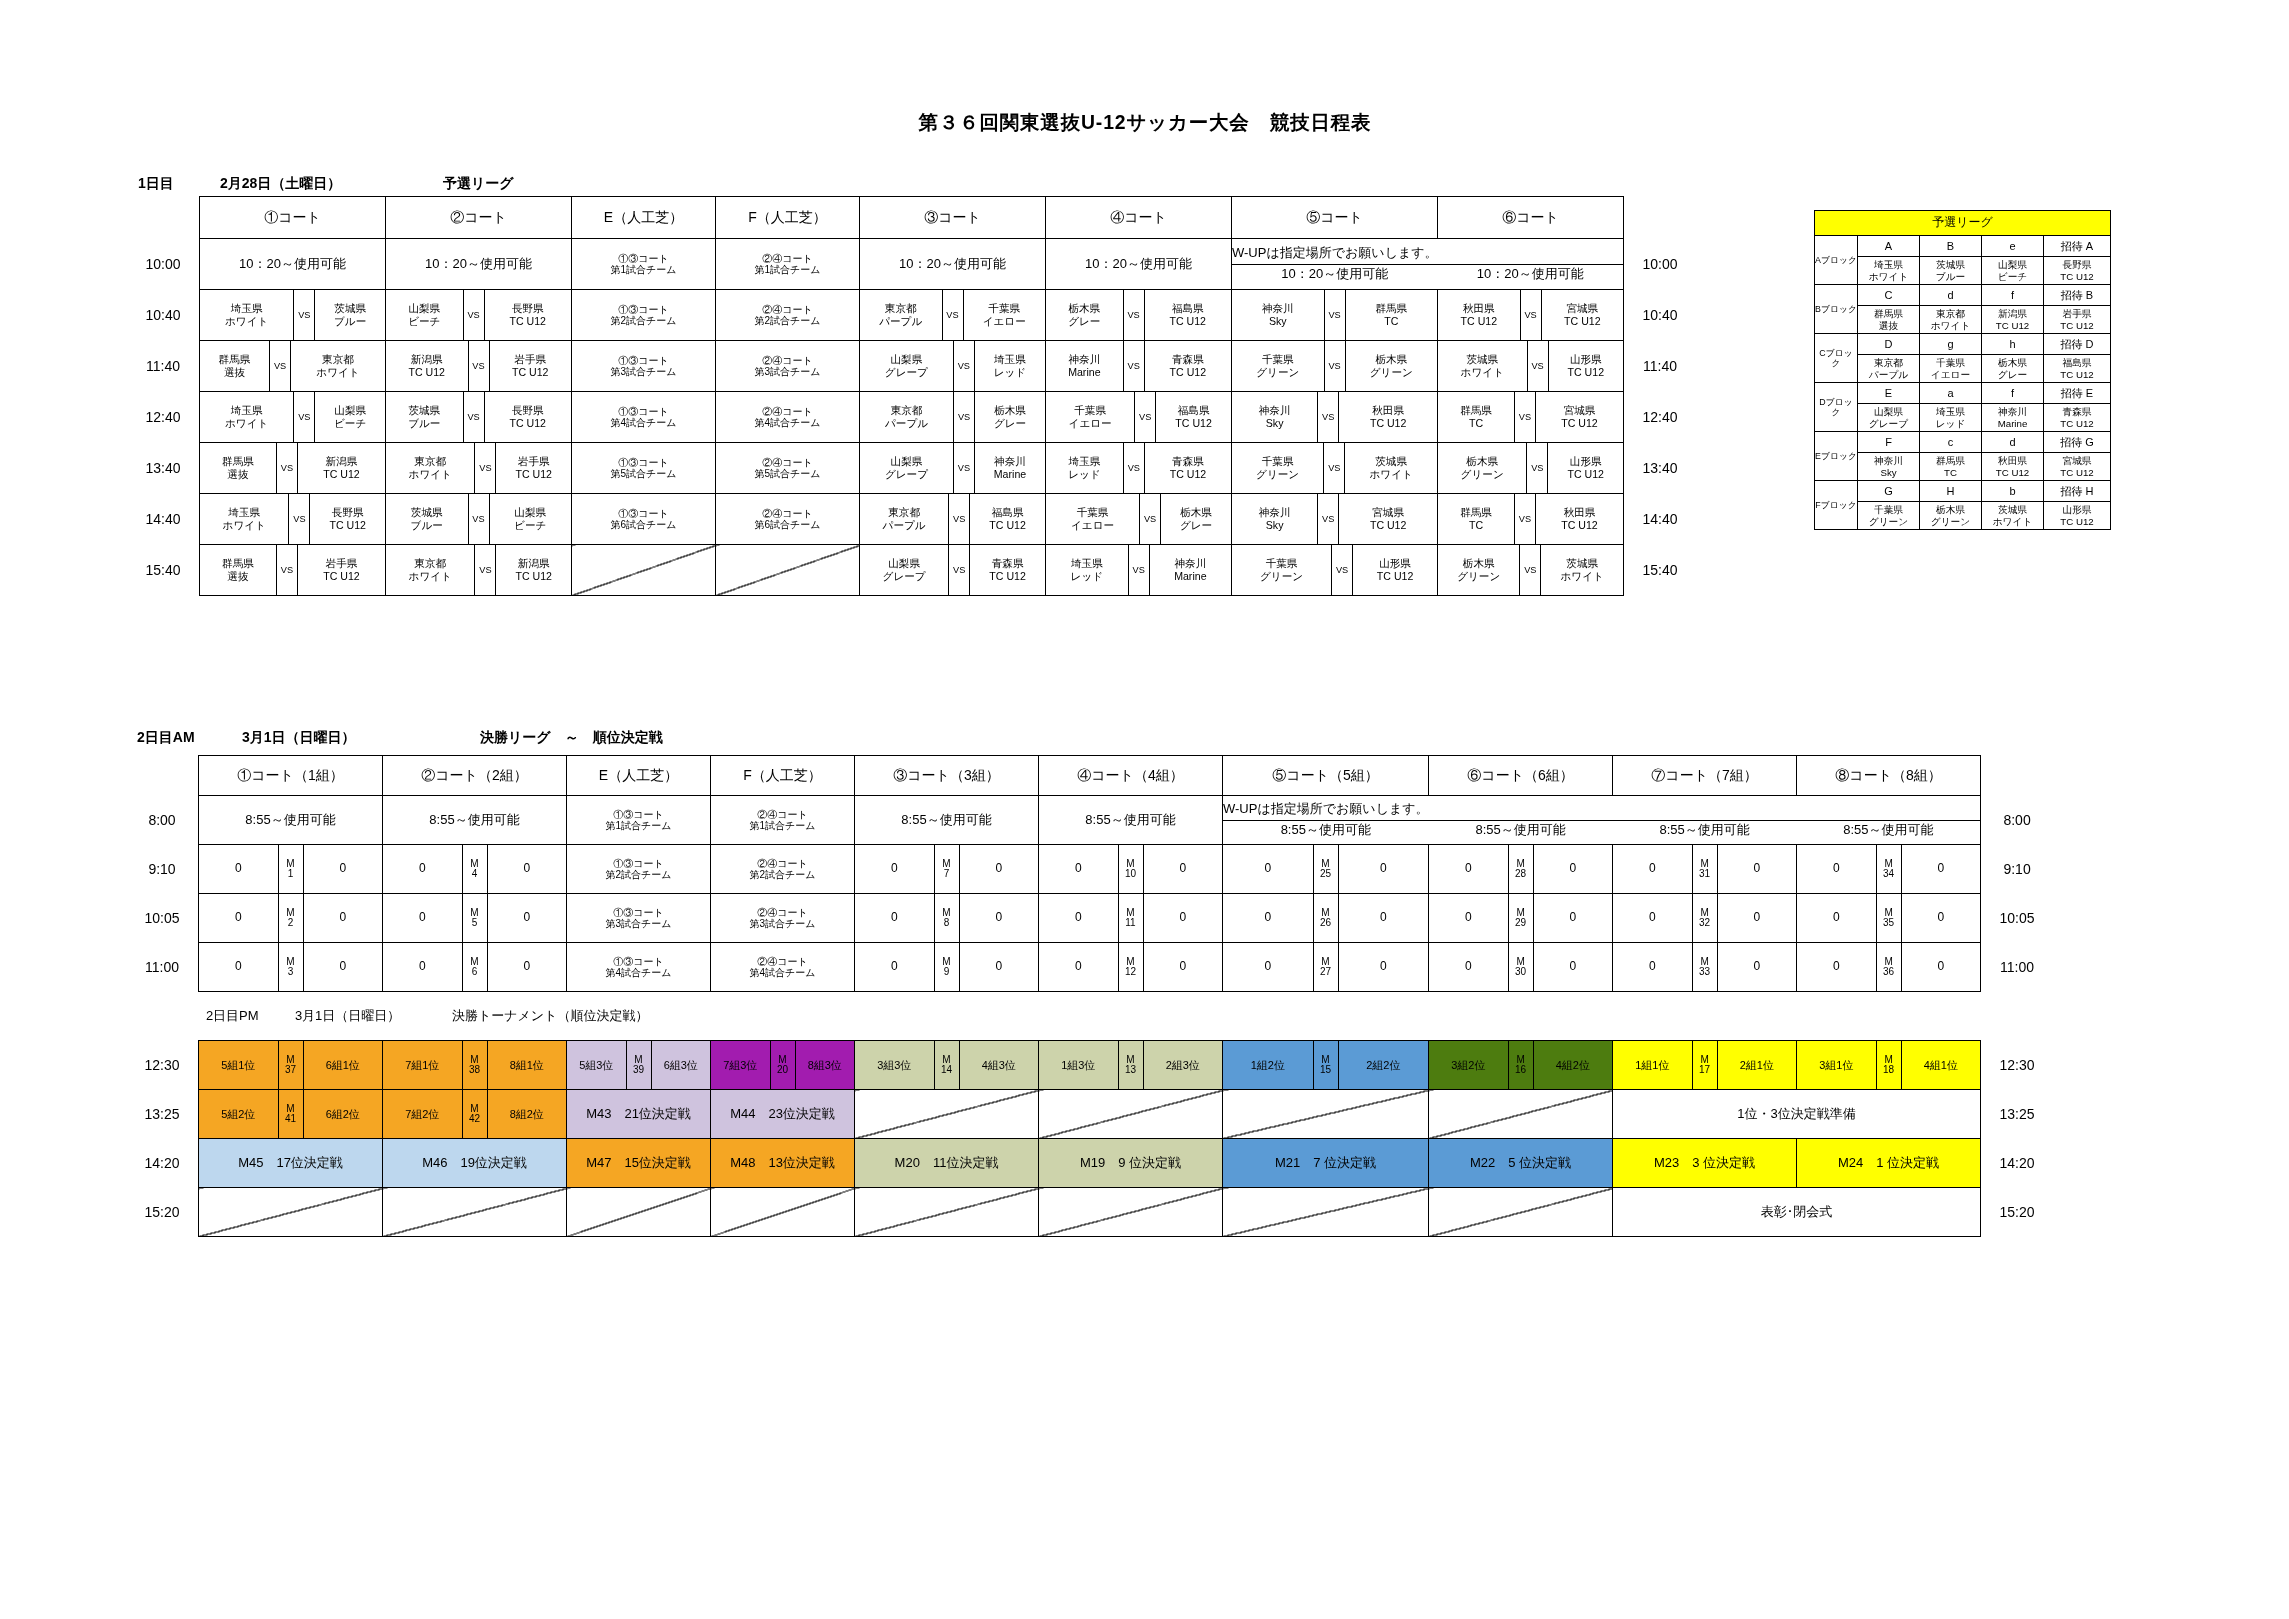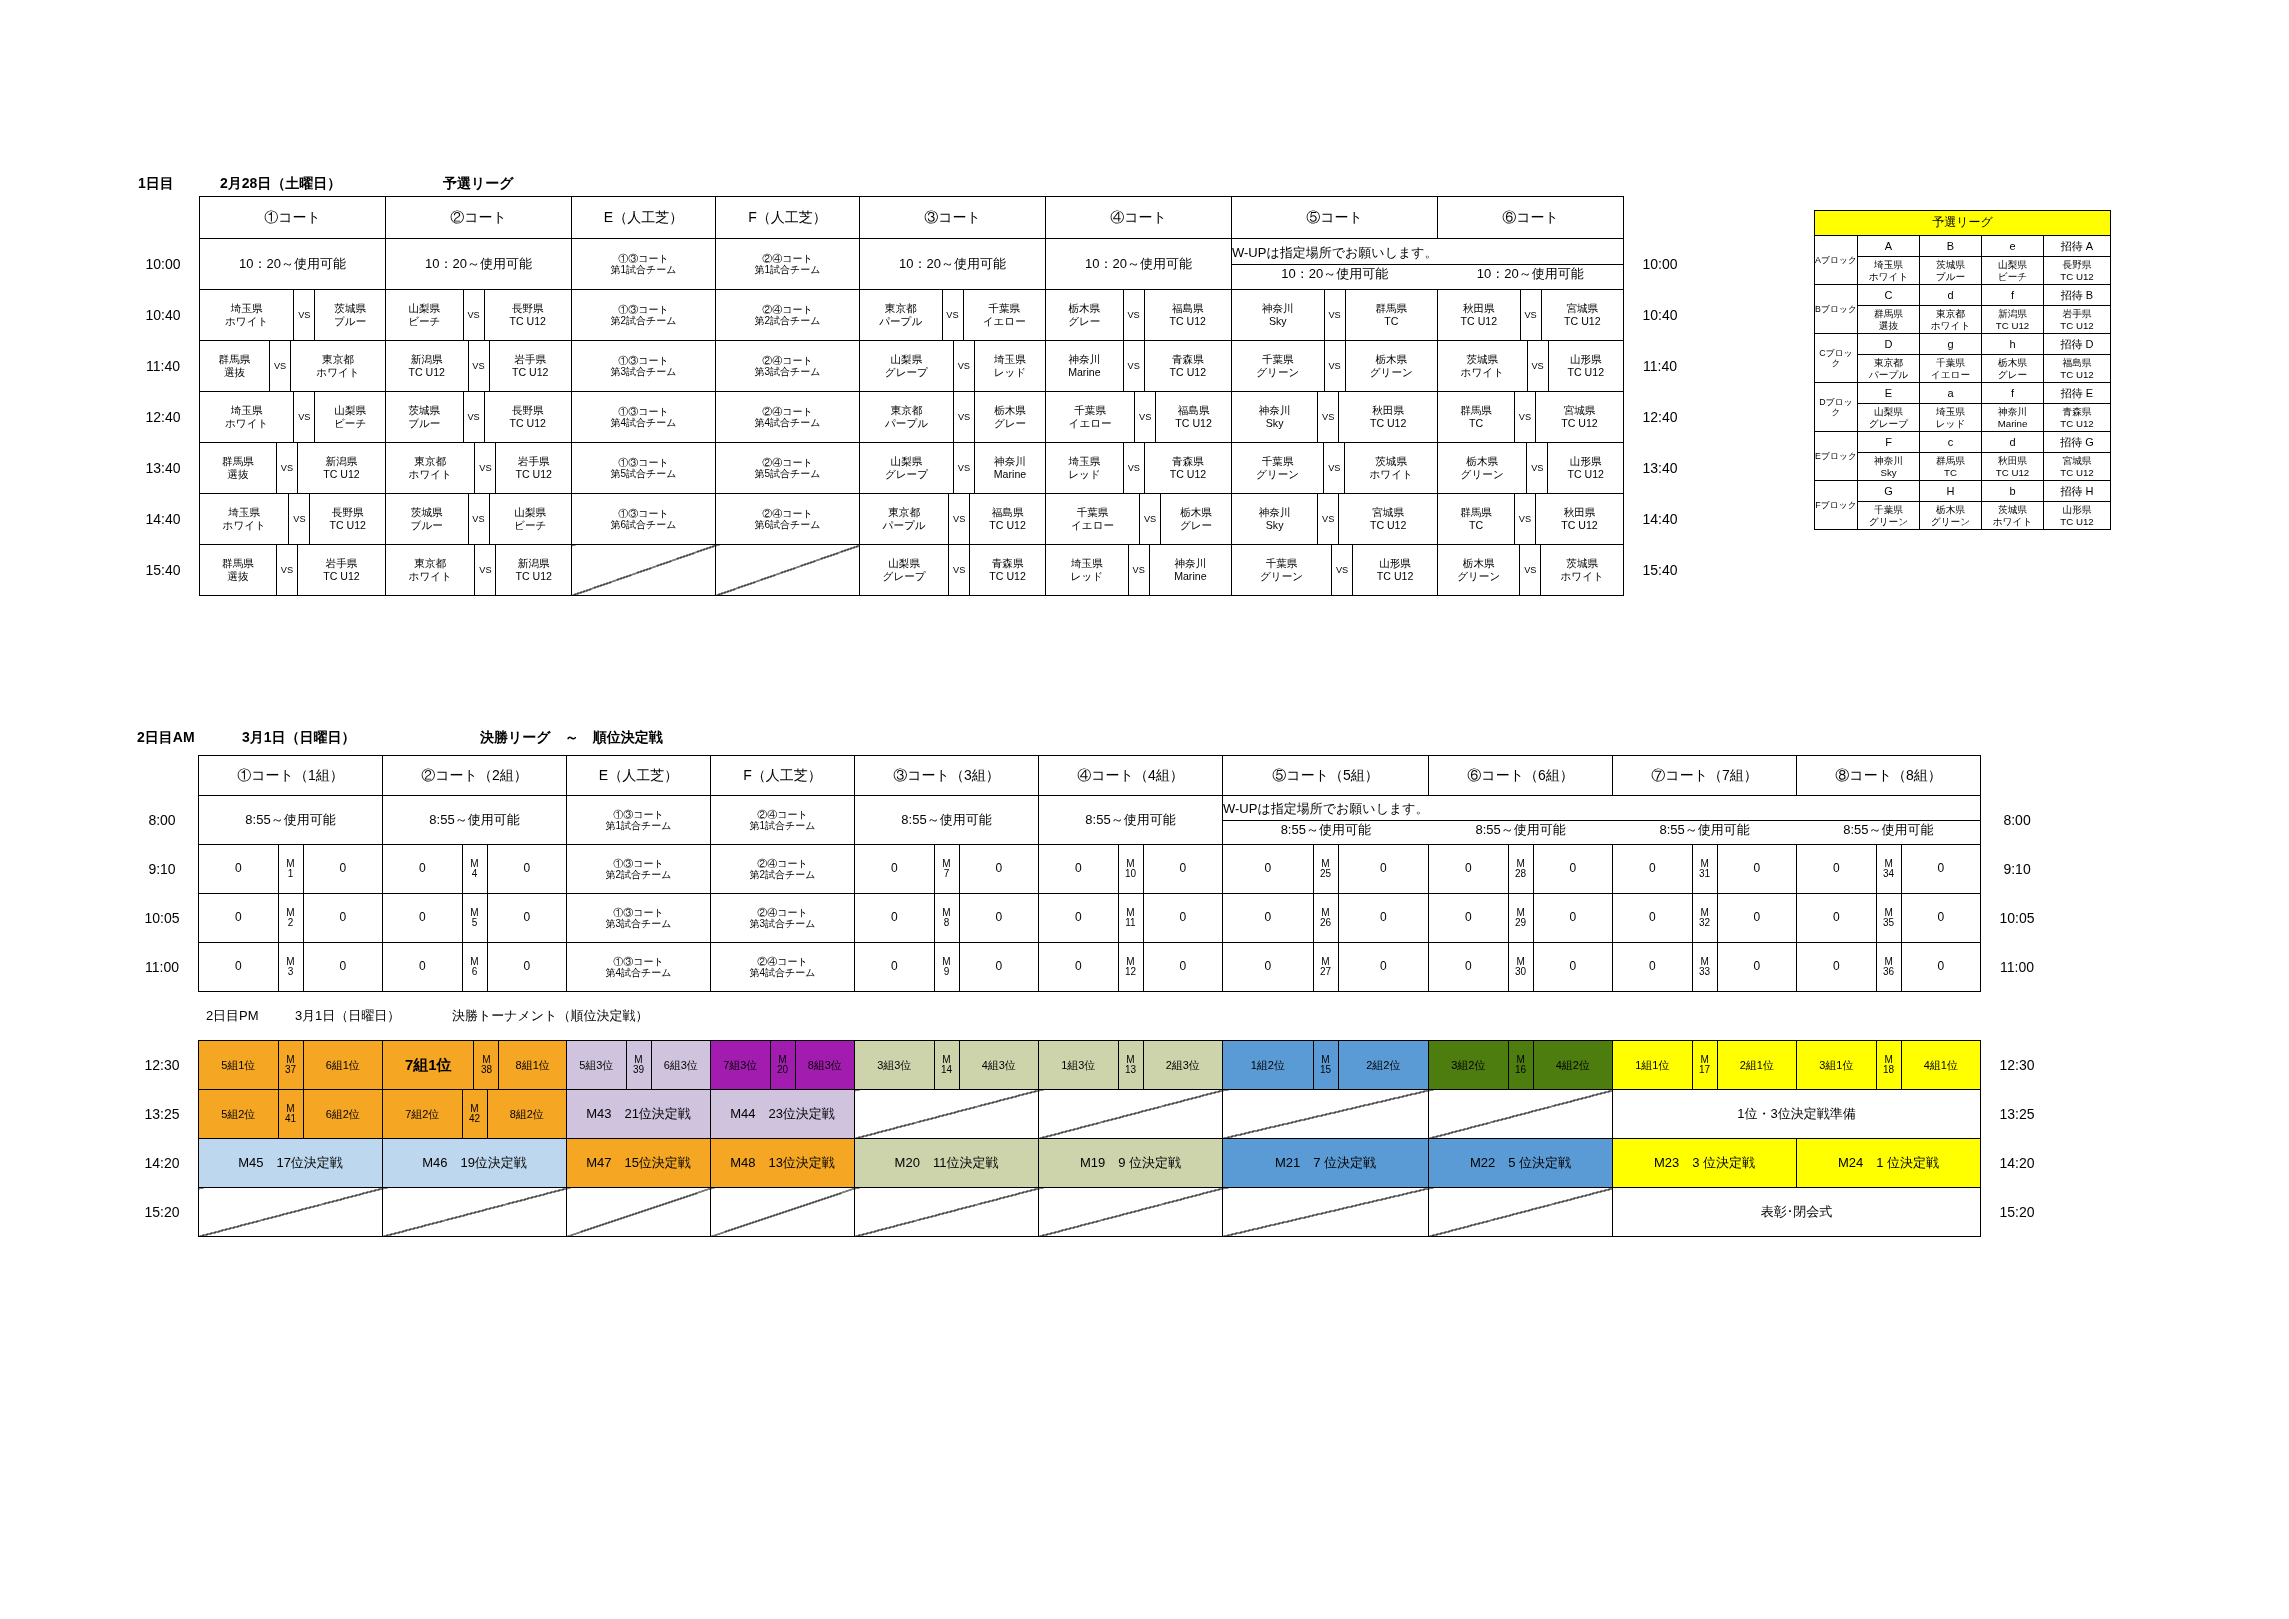--- a/index.html
+++ b/index.html
@@ -44,20 +44,21 @@
   .mcell{font-size:10px;width:24px;line-height:1;}
   .mcell span{display:block;}
   .zero{font-size:12px;}
   .ttl{font-size:13px;}
 </style>
 </head>
 <body>
 
 <div class="page">
 
+  <div class="title">第３６回関東選抜U-12サッカー大会　競技日程表</div>
 
   <div class="lbl" style="top:175px;left:138px;">1日目</div>
   <div class="lbl" style="top:175px;left:220px;">2月28日（土曜日）</div>
   <div class="lbl" style="top:175px;left:443px;">予選リーグ</div>
 
   <div id="day1wrap">
   <table id="day1">
     <tbody>
           <tr class="h">
       <td class="nb" style="width:72px;"></td>
@@ -1038,21 +1039,21 @@
                     </td>
                     <td class="noR" style="border-top:none;border-bottom:none;font-size:11px;">6組1位</td>
                   </tr>
                 </tbody>
               </table>
             </td>
             <td style="background: rgb(245, 166, 35);">
               <table style="width:100%;border-collapse:collapse;border:none;">
                 <tbody>
                   <tr>
-                    <td class="noL" style="border-top:none;border-bottom:none;font-size:15px;font-weight:bold;">7組1位</td>
+                    <td class="noL" style="border-top:none;border-bottom:none;font-size:11px;">7組1位</td>
                     <td class="mcell" style="border-top:none;border-bottom:none;">
                       <span>M</span>
                       <span>38</span>
                     </td>
                     <td class="noR" style="border-top:none;border-bottom:none;font-size:11px;">8組1位</td>
                   </tr>
                 </tbody>
               </table>
             </td>
             <td style="background: rgb(207, 195, 222);">

